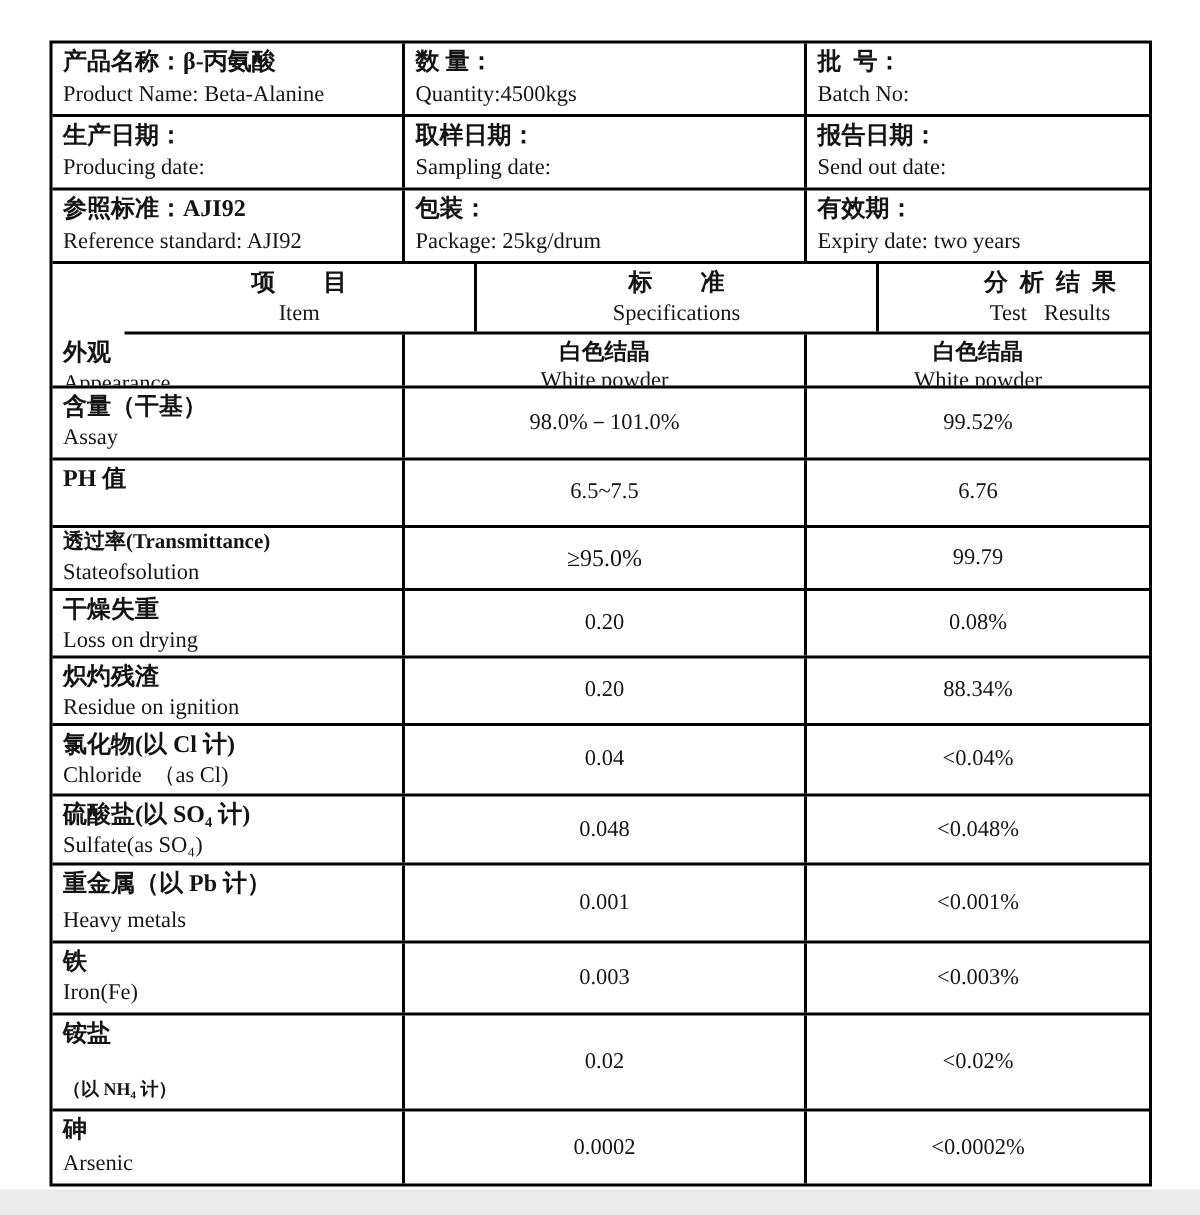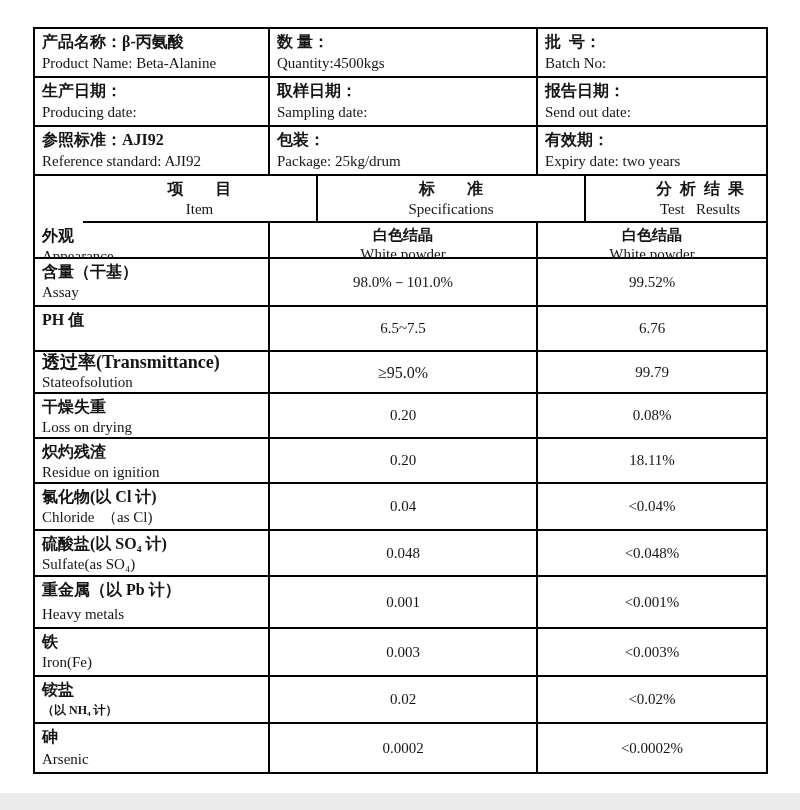--- a/index.html
+++ b/index.html
@@ -141,21 +141,21 @@
     <div class="cell center single">
       <span class="val">6.5~7.5</span>
     </div>
     <div class="cell center single">
       <span class="val">6.76</span>
     </div>
   </div>
 
   <div class="row" style="height:42px">
     <div class="cell" style="justify-content:center">
-      <span class="zh" style="font-size:18px">透过率(Transmittance)</span>
+      <span class="zh" style="font-size:14px">透过率(Transmittance)</span>
       <span class="en">Stateofsolution</span>
     </div>
     <div class="cell center single">
       <span class="val" style="font-size:16px">≥95.0%</span>
     </div>
     <div class="cell center single">
       <span class="val">99.79</span>
     </div>
   </div>
 
@@ -174,21 +174,21 @@
 
   <div class="row" style="height:45px">
     <div class="cell">
       <span class="zh">炽灼残渣</span>
       <span class="en">Residue on ignition</span>
     </div>
     <div class="cell center single">
       <span class="val">0.20</span>
     </div>
     <div class="cell center single">
-      <span class="val">18.11%</span>
+      <span class="val">88.34%</span>
     </div>
   </div>
 
   <div class="row" style="height:47px">
     <div class="cell">
       <span class="zh">氯化物(以 Cl 计)</span>
       <span class="en">Chloride  （as Cl)</span>
     </div>
     <div class="cell center single">
       <span class="val">0.04</span>
@@ -230,21 +230,21 @@
       <span class="en">Iron(Fe)</span>
     </div>
     <div class="cell center single">
       <span class="val">0.003</span>
     </div>
     <div class="cell center single">
       <span class="val">&lt;0.003%</span>
     </div>
   </div>
 
-  <div class="row" style="height:47px">
+  <div class="row" style="height:64px">
     <div class="cell">
       <span class="zh">铵盐</span>
       <span class="zh" style="font-size:12px">（以 NH₄ 计）</span>
     </div>
     <div class="cell center single">
       <span class="val">0.02</span>
     </div>
     <div class="cell center single">
       <span class="val">&lt;0.02%</span>
     </div>

